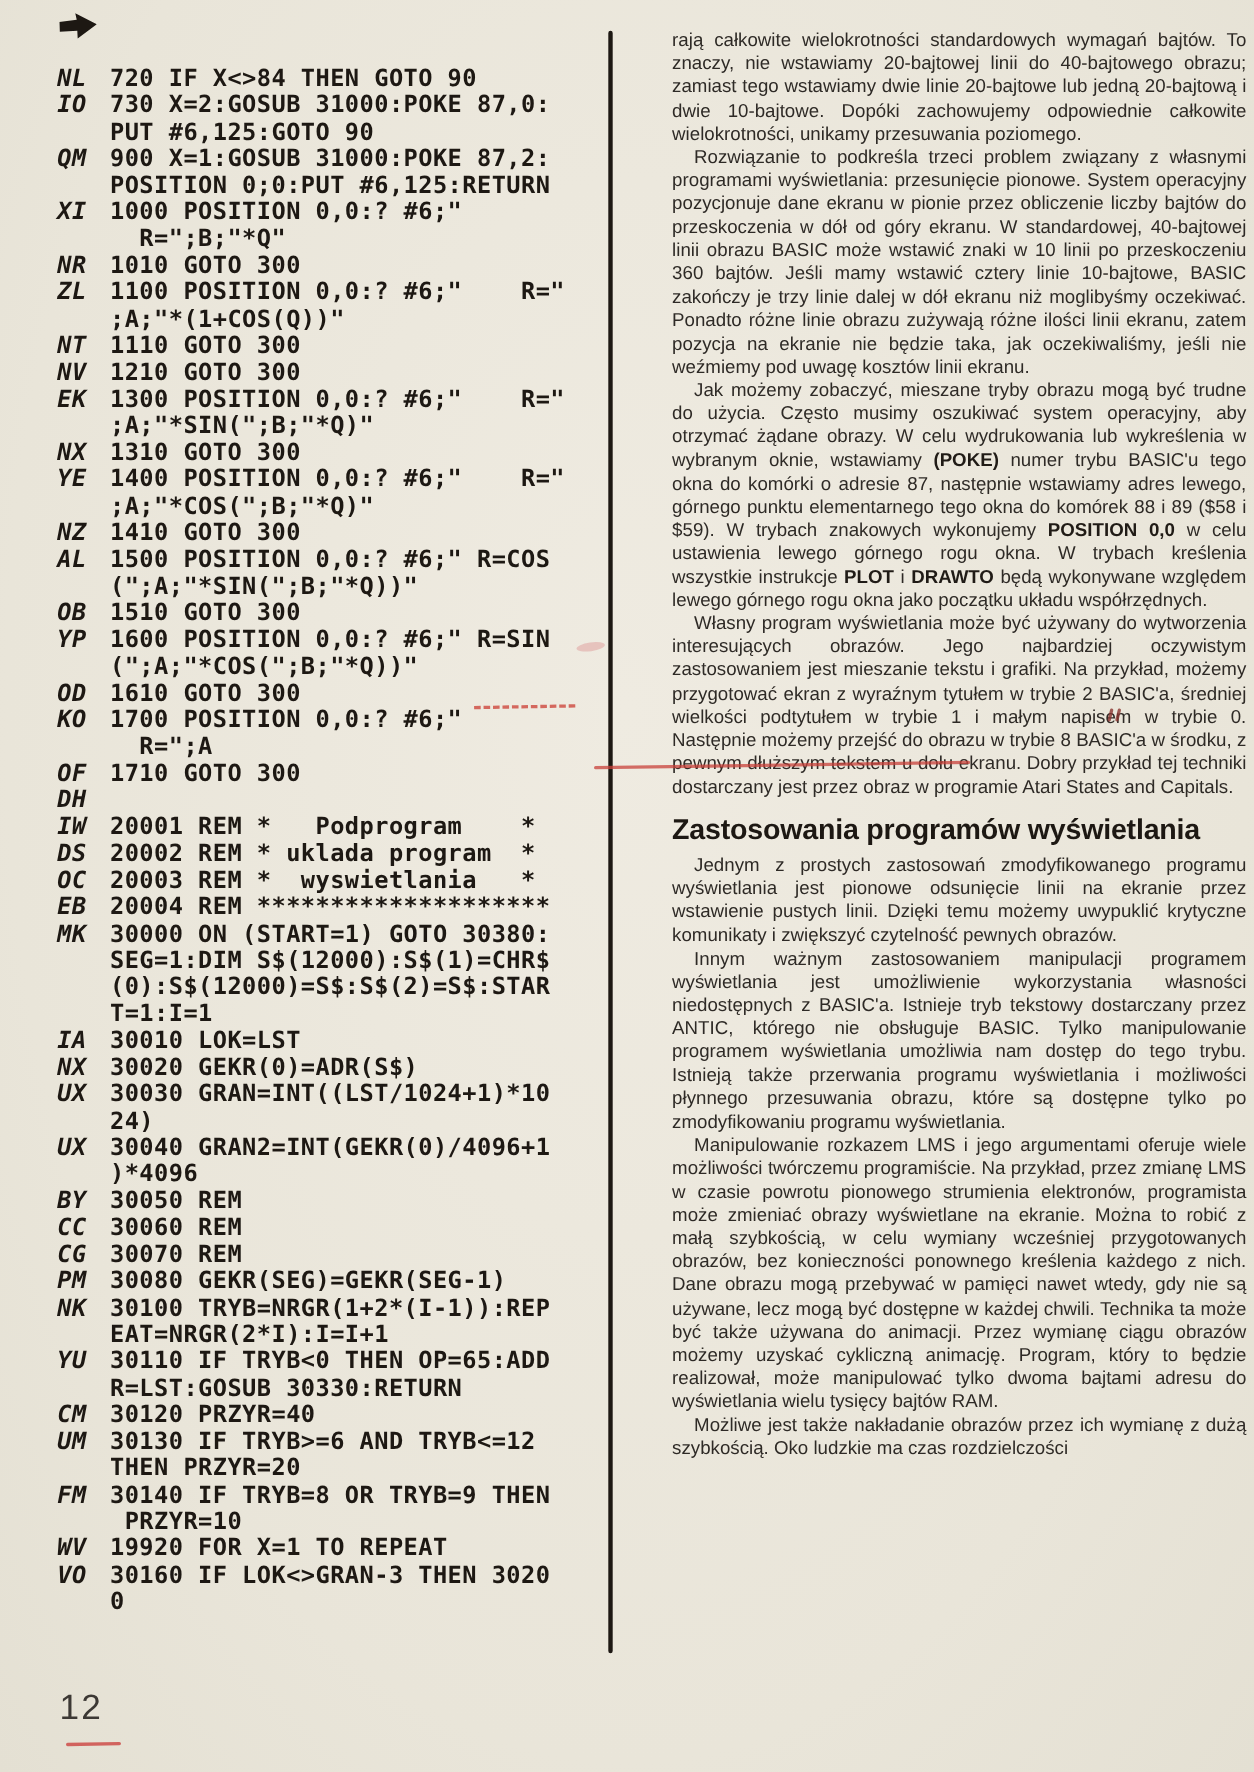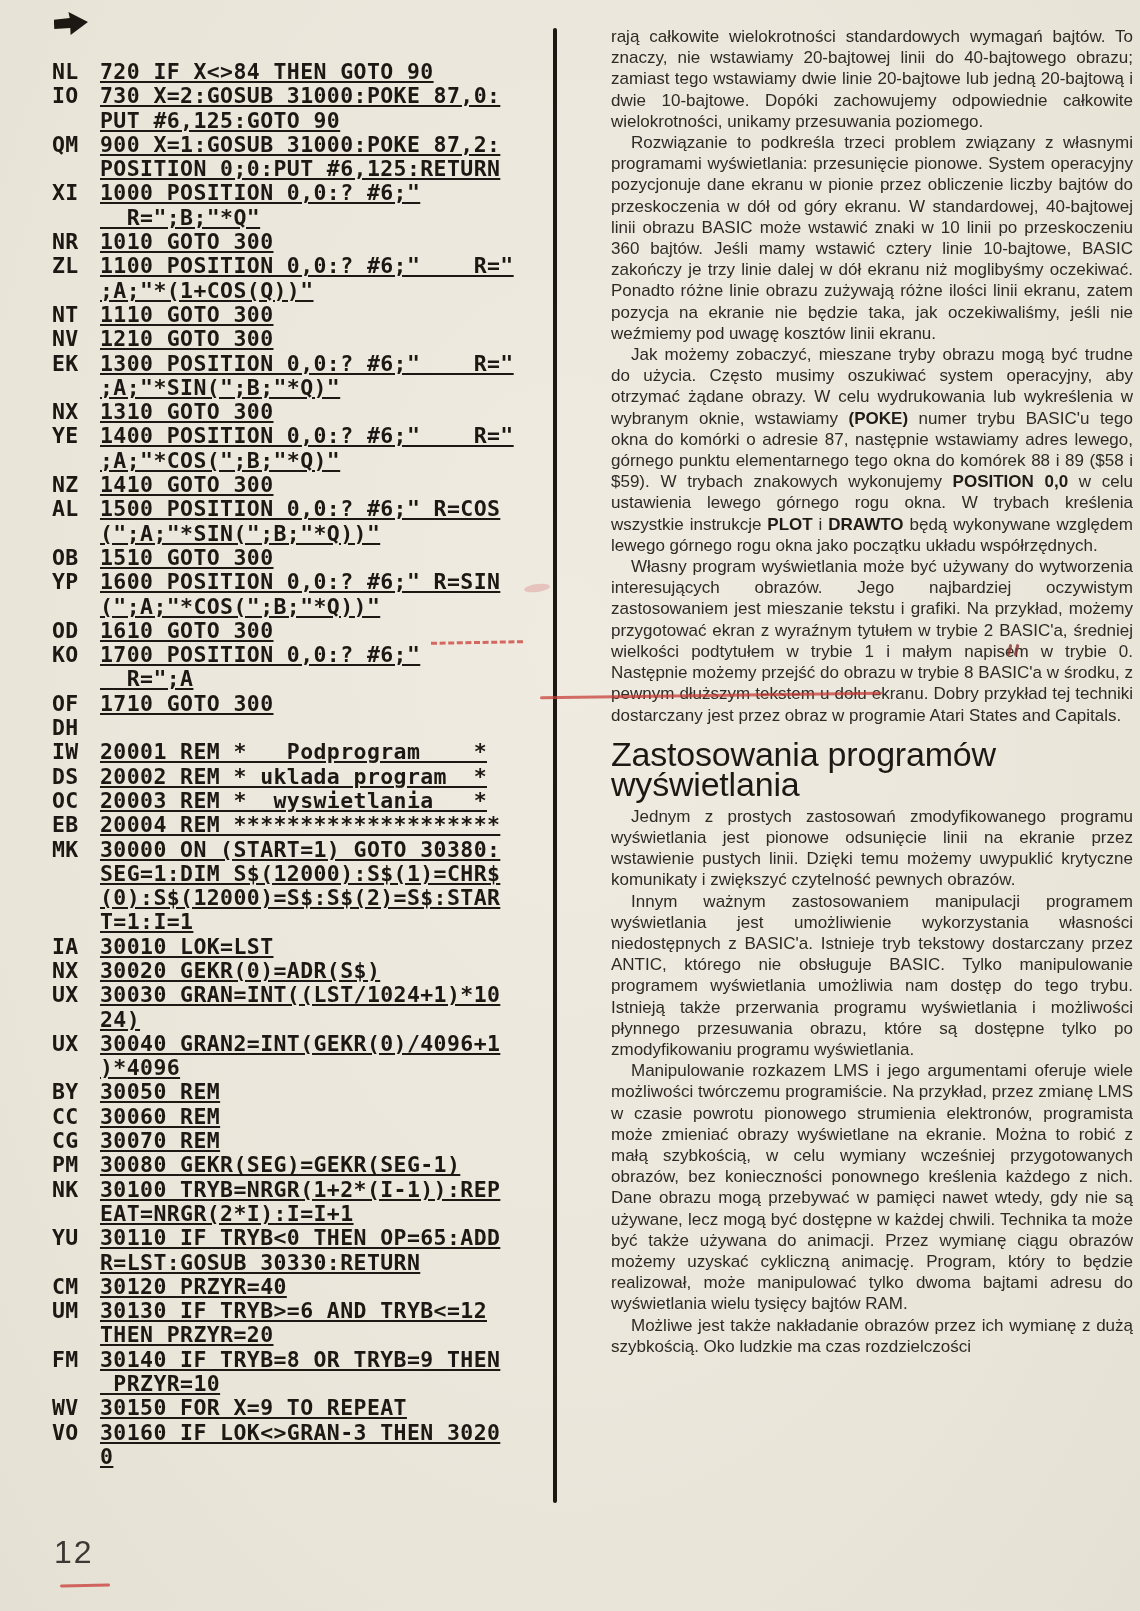--- a/index.html
+++ b/index.html
@@ -19,41 +19,41 @@
   }
   .code-row{display:flex;align-items:flex-start;}
   .chk,.code{
     font-family:"DejaVu Sans Mono", monospace;
     font-weight:700;
     font-size:21.5px;
     line-height:24.3px;
     letter-spacing:0.4px;
     color:#1d1813;
   }
-  .chk{flex:0 0 48px;width:48px;}
-  .code{white-space:pre;text-decoration:underline;}
+  .chk{flex:0 0 48px;width:48px;font-style:italic;}
+  .code{white-space:pre;}
   
   .divider{
     position:absolute;left:553px;top:28px;width:4px;height:1475px;
     background:#1d1813;border-radius:2px;
   }
   
   .article{
     position:absolute;left:611px;top:26px;width:522px;
     color:#2e2a26;
     font-size:17px;line-height:21.2px;
     text-align:justify;
   }
   .para{margin:0;}
   .para.ind{text-indent:20px;}
   .para .b{font-weight:700;color:#201b16;margin-top:48px;}
   .heading{
     margin:13px 0 7px 0;
-    font-size:34px;line-height:30px;
-    font-weight:400;color:#1d1813;
+    font-size:26px;line-height:30px;
+    font-weight:700;color:#1d1813;
     text-align:left;text-indent:0;
     letter-spacing:-0.2px;
   }
   
   .arrow{position:absolute;left:54px;top:11px;width:34px;height:25px;}
   
   .pagenum{
     position:absolute;left:54px;top:1534px;
     font-size:32px;color:#3c3834;letter-spacing:2px;
     font-family:"Liberation Sans", sans-serif;
@@ -258,21 +258,21 @@
       <span class="code">30130 IF TRYB&gt;=6 AND TRYB&lt;=12
 THEN PRZYR=20</span>
     </div>
       <div class="code-row">
       <span class="chk">FM</span>
       <span class="code">30140 IF TRYB=8 OR TRYB=9 THEN
  PRZYR=10</span>
     </div>
       <div class="code-row">
       <span class="chk">WV</span>
-      <span class="code">30150 FOR X=9 TO REPEAT</span>
+      <span class="code">19920 FOR X=1 TO REPEAT</span>
     </div>
       <div class="code-row">
       <span class="chk">VO</span>
       <span class="code">30160 IF LOK&lt;&gt;GRAN-3 THEN 3020
 0</span>
     </div>
     </div>
 
   <div class="divider"></div>
 

